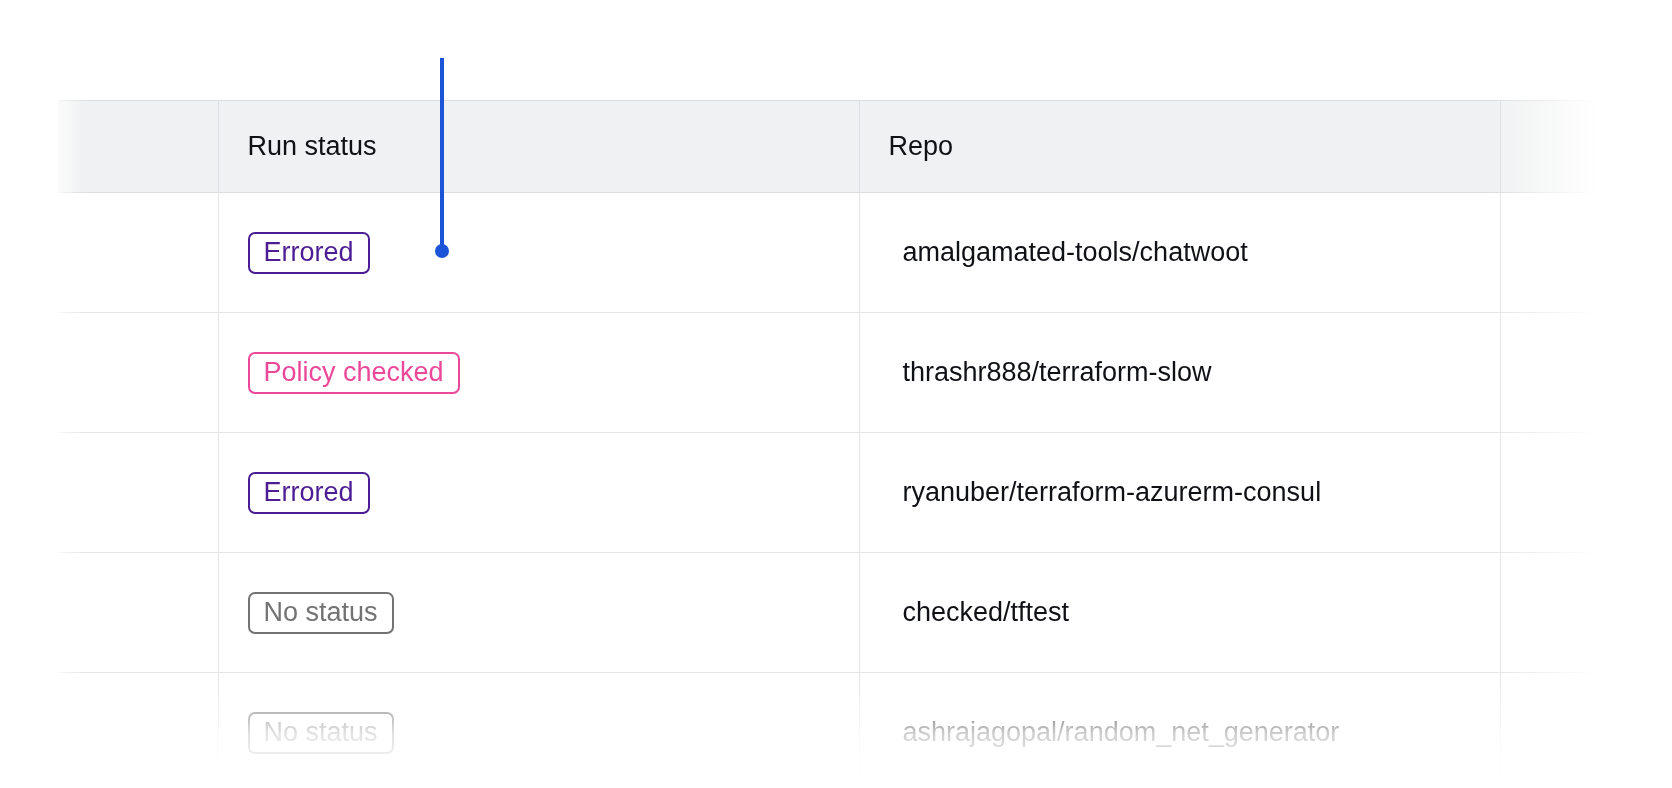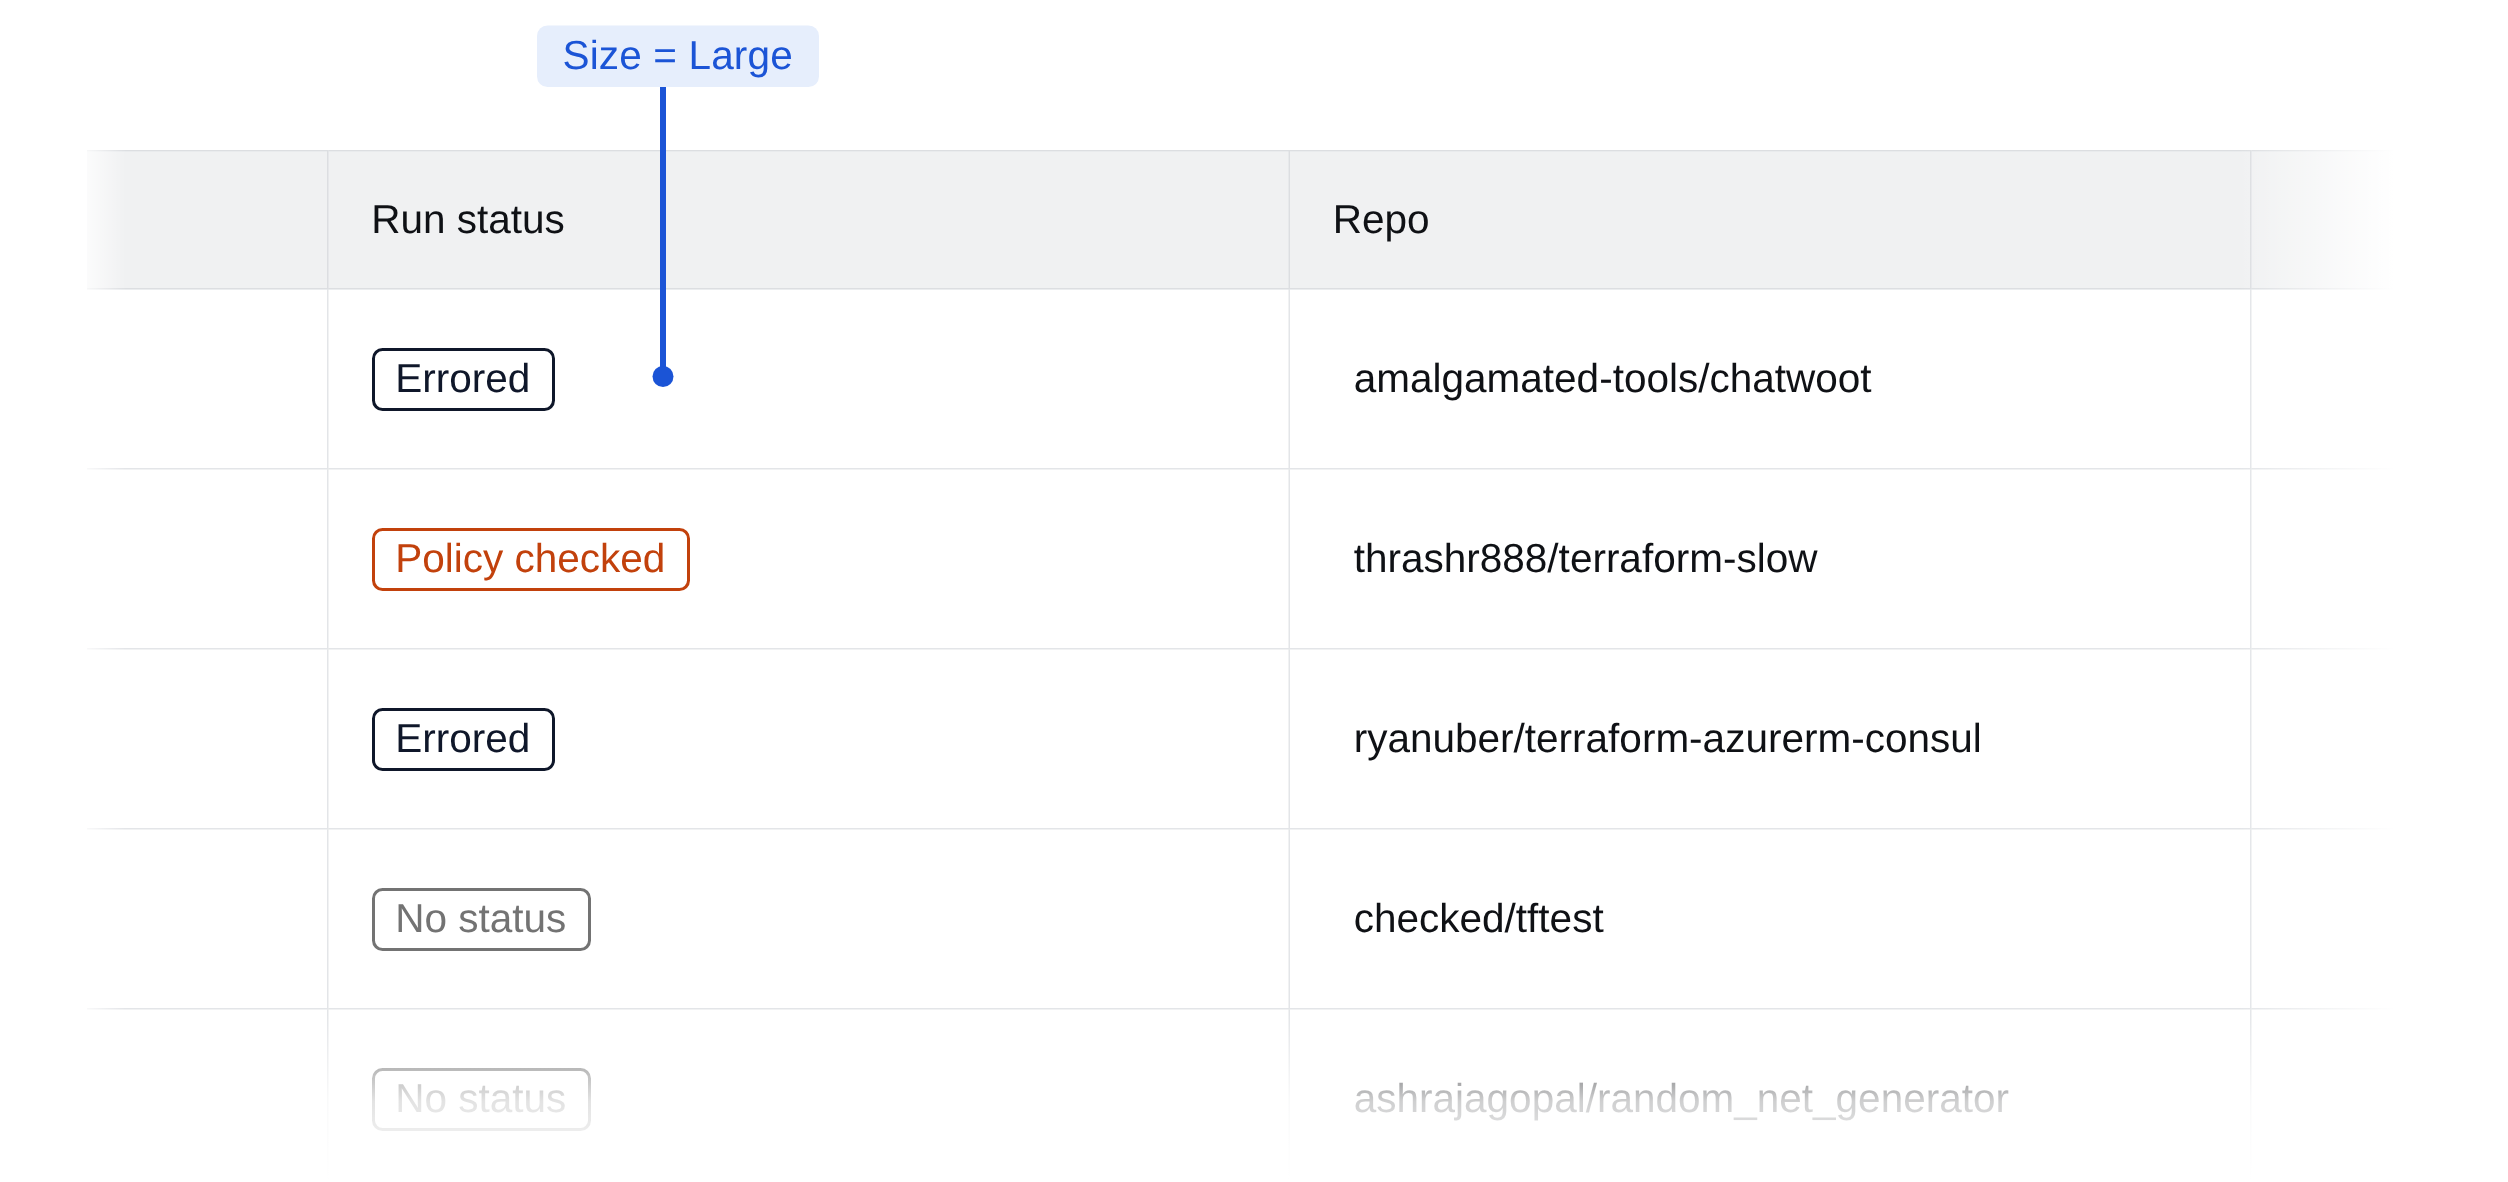--- a/index.html
+++ b/index.html
@@ -97,22 +97,22 @@
     align-items: center;
     justify-content: center;
     height: 42px;
     padding: 0 14px;
     border-radius: 7px;
     border: 2px solid currentColor;
     font-size: 27px;
     line-height: 1;
     white-space: nowrap;
   }
-  .status-errored  { color: #0f172a; }
-  .status-policy   { color: #c2410c; }
+  .status-errored  { color: #4c1d95; }
+  .status-policy   { color: #ec4899; }
   .status-none     { color: #737373; }
 
   .repo-text { white-space: nowrap; margin-left: 14px; }
 
   
   .fade {
     position: absolute;
     top: 0; height: 788px;
     pointer-events: none;
   }
@@ -194,15 +194,14 @@
     </table>
   </div>
 
   <div id="fade-top-left"></div>
   <div class="fade" id="fade-left"></div>
   <div class="fade" id="fade-right"></div>
   <div id="fade-bottom"></div>
 
   <div id="annotation-line"></div>
   <div id="annotation-dot"></div>
-  <div id="annotation-badge">Size = Large</div>
 
 </div>
 
 </body></html>

